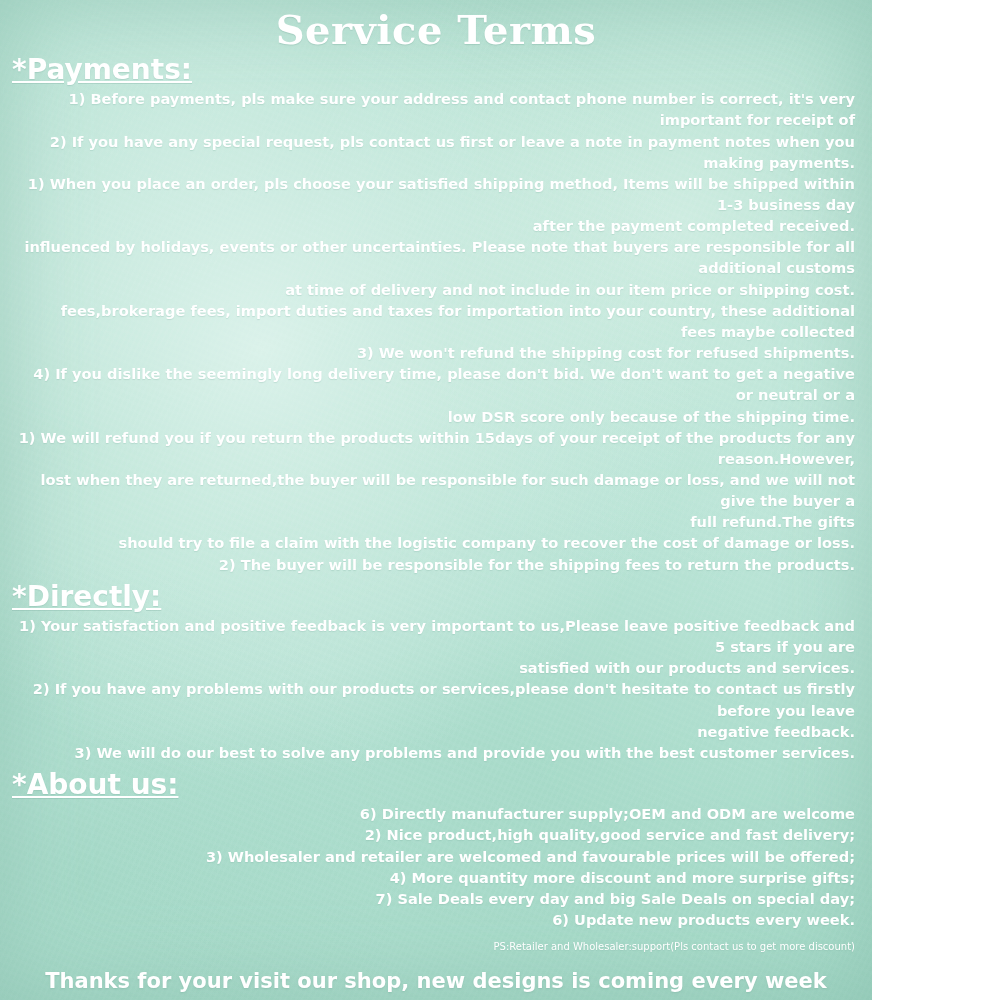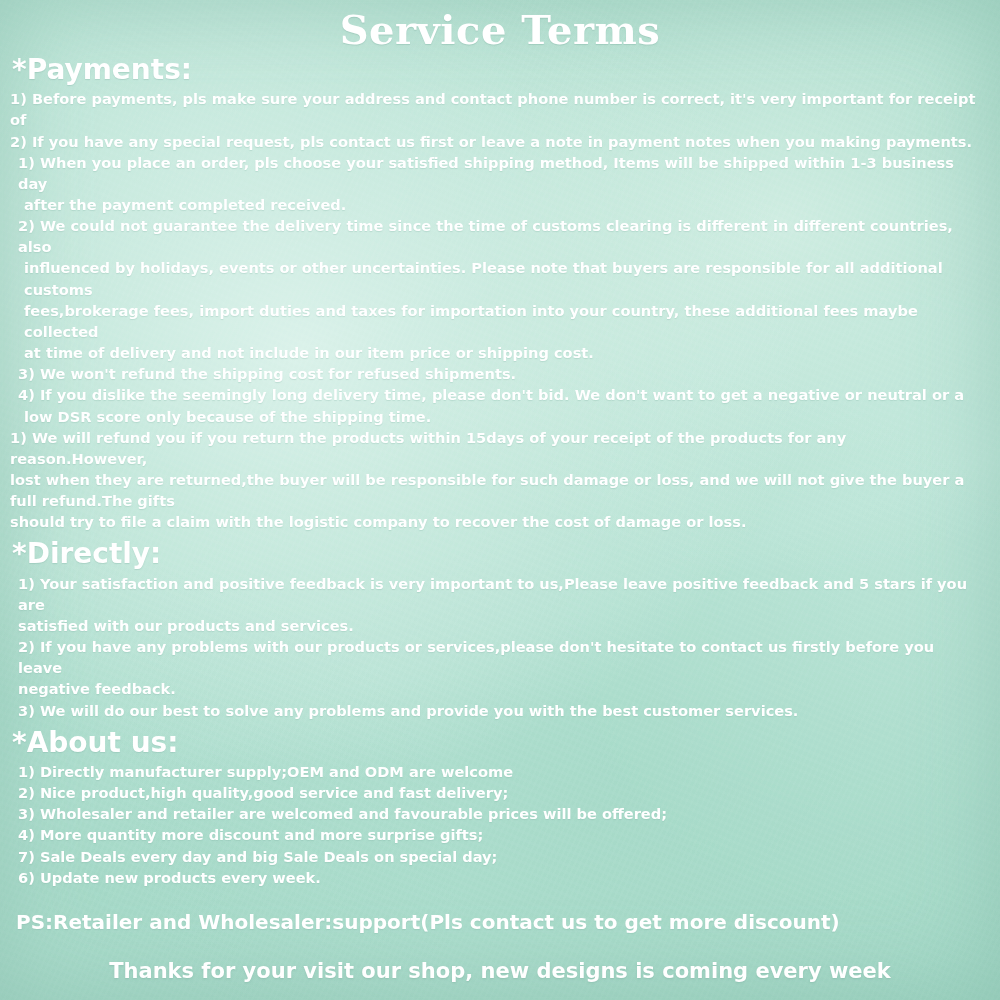--- a/index.html
+++ b/index.html
@@ -7,21 +7,21 @@
     padding: 0;
   }
   body {
     width: 1000px;
     height: 1000px;
     overflow: hidden;
     font-family: "DejaVu Sans", sans-serif;
   }
   #page {
     position: relative;
-    width: 1000px;
+    width: 872px;
     height: 1000px;
     box-sizing: border-box;
     background-color: #a8dccb;
     background-image:
       radial-gradient(ellipse 70% 60% at 30% 35%, rgba(226,245,239,0.85) 0%, rgba(226,245,239,0.35) 45%, rgba(226,245,239,0) 72%),
       radial-gradient(ellipse 55% 45% at 78% 22%, rgba(238,250,245,0.55) 0%, rgba(238,250,245,0.12) 55%, rgba(238,250,245,0) 80%),
       radial-gradient(ellipse 60% 50% at 62% 78%, rgba(160,214,195,0.55) 0%, rgba(160,214,195,0.15) 60%, rgba(160,214,195,0) 85%),
       radial-gradient(ellipse 45% 40% at 10% 88%, rgba(150,208,188,0.5) 0%, rgba(150,208,188,0) 80%),
       linear-gradient(160deg, #b6e2d3 0%, #a9dcca 35%, #b9e4d6 60%, #a3d8c6 100%);
     overflow: hidden;
@@ -66,24 +66,26 @@
     margin: 0;
   }
   .section-heading {
     color: #ffffff;
     font-family: "DejaVu Sans", sans-serif;
     font-weight: bold;
     font-size: 28px;
     line-height: 1.15;
     margin: 6px 0 2px 4px;
     text-shadow: 0 1px 1px rgba(120,170,155,0.3);
+    text-decoration: underline;
   }
   #sec-payments .section-heading { margin-top: 2px; }
   .lines {
-    margin: 0 15px 0 2px;
+    margin: 0 9px 0 2px;
+    text-align: right;
   }
   .line {
     color: #ffffff;
     font-size: 14.6px;
     font-weight: bold;
     line-height: 1.45;
     margin: 0;
     text-shadow: 0 1px 1px rgba(125,175,160,0.28);
   }
   .line.indent-1 { padding-left: 8px; }
@@ -94,22 +96,22 @@
   }
   .footer-line {
     color: #ffffff;
     font-weight: bold;
     font-size: 21px;
     line-height: 1.35;
     text-shadow: 0 1px 2px rgba(120,170,155,0.4);
   }
   .ps-line {
     color: #ffffff;
-    font-size: 20px;
-    font-weight: bold;
+    font-size: 10px;
+    font-weight: normal;
     line-height: 1.45;
     padding-left: 6px;
     text-shadow: 0 1px 1px rgba(125,175,160,0.28);
   }
 </style>
 </head>
 <body>
 
 <div id="page">
   <div class="content">
@@ -121,54 +123,54 @@
       <div class="lines">
         <p class="line">1) Before payments, pls make sure your address and contact phone number is correct, it's very important for receipt of</p>
         <p class="line">2) If you have any special request, pls contact us first or leave a note in payment notes when you making payments.</p>
       </div>
     </div>
 
     <div class="section" id="sec-shipment">
       <div class="lines">
         <p class="line indent-1">1) When you place an order, pls choose your satisfied shipping method, Items will be shipped within 1-3 business day</p>
         <p class="line indent-2">after the payment completed received.</p>
-        <p class="line indent-1">2) We could not guarantee the delivery time since the time of customs clearing is different in different countries, also</p>
         <p class="line indent-2">influenced by holidays, events or other uncertainties. Please note that buyers are responsible for all additional customs</p>
+        <p class="line indent-2">at time of delivery and not include in our item price or shipping cost.</p>
         <p class="line indent-2">fees,brokerage fees, import duties and taxes for importation into your country, these additional fees maybe collected</p>
-        <p class="line indent-2">at time of delivery and not include in our item price or shipping cost.</p>
         <p class="line indent-1">3) We won't refund the shipping cost for refused shipments.</p>
         <p class="line indent-1">4) If you dislike the seemingly long delivery time, please don't bid. We don't want to get a negative or neutral or a</p>
         <p class="line indent-2">low DSR score only because of the shipping time.</p>
       </div>
     </div>
 
     <div class="section" id="sec-returns">
       <div class="lines">
         <p class="line">1) We will refund you if you return the products within 15days of your receipt of the products for any reason.However,</p>
         <p class="line">lost when they are returned,the buyer will be responsible for such damage or loss, and we will not give the buyer a</p>
         <p class="line">full refund.The gifts</p>
         <p class="line">should try to file a claim with the logistic company to recover the cost of damage or loss.</p>
+        <p class="line">2) The buyer will be responsible for the shipping fees to return the products.</p>
       </div>
     </div>
 
     <div class="section" id="sec-feedback">
       <div class="section-heading">*Directly:</div>
       <div class="lines">
         <p class="line indent-1">1) Your satisfaction and positive feedback is very important to us,Please leave positive feedback and 5 stars if you are</p>
         <p class="line indent-1">satisfied with our products and services.</p>
         <p class="line indent-1">2) If you have any problems with our products or services,please don't hesitate to contact us firstly before you leave</p>
         <p class="line indent-1">negative feedback.</p>
         <p class="line indent-1">3) We will do our best to solve any problems and provide you with the best customer services.</p>
       </div>
     </div>
 
     <div class="section" id="sec-about">
       <div class="section-heading">*About us:</div>
       <div class="lines">
-        <p class="line indent-1">1) Directly manufacturer supply;OEM and ODM are welcome</p>
+        <p class="line indent-1">6) Directly manufacturer supply;OEM and ODM are welcome</p>
         <p class="line indent-1">2) Nice product,high quality,good service and fast delivery;</p>
         <p class="line indent-1">3) Wholesaler and retailer are welcomed and favourable prices will be offered;</p>
         <p class="line indent-1">4) More quantity more discount and more surprise gifts;</p>
         <p class="line indent-1">7) Sale Deals every day and big Sale Deals on special day;</p>
         <p class="line indent-1">6) Update new products every week.</p>
         <p class="ps-line">PS:Retailer and Wholesaler:support(Pls contact us to get more discount)</p>
       </div>
     </div>
 
     <div class="footer">

